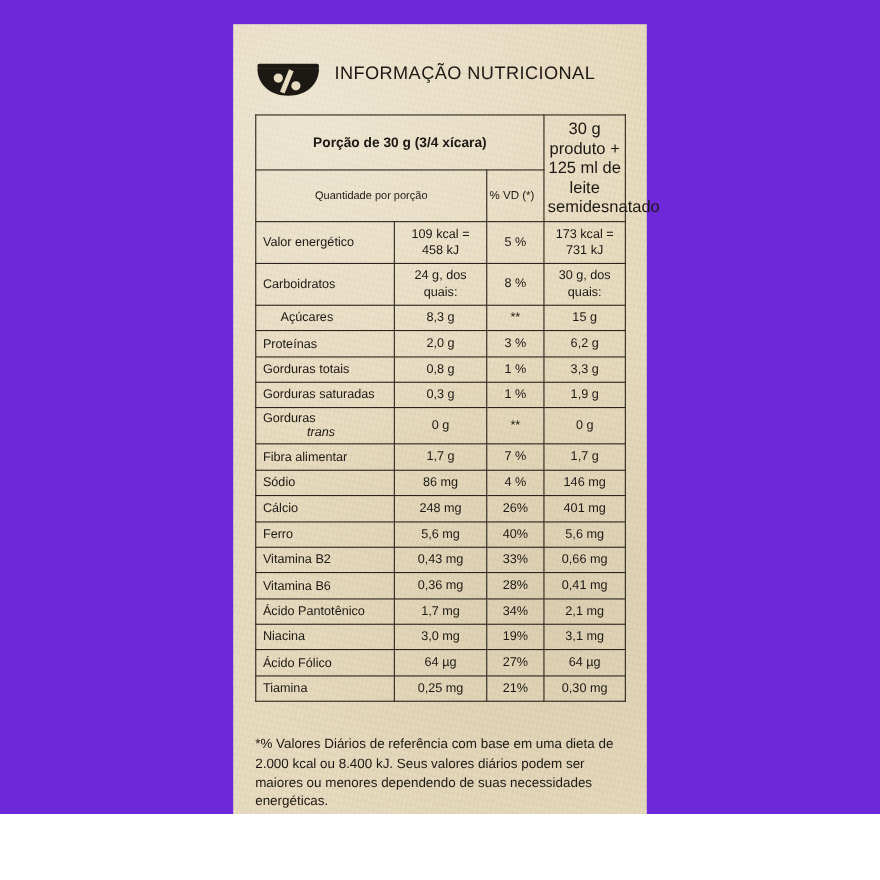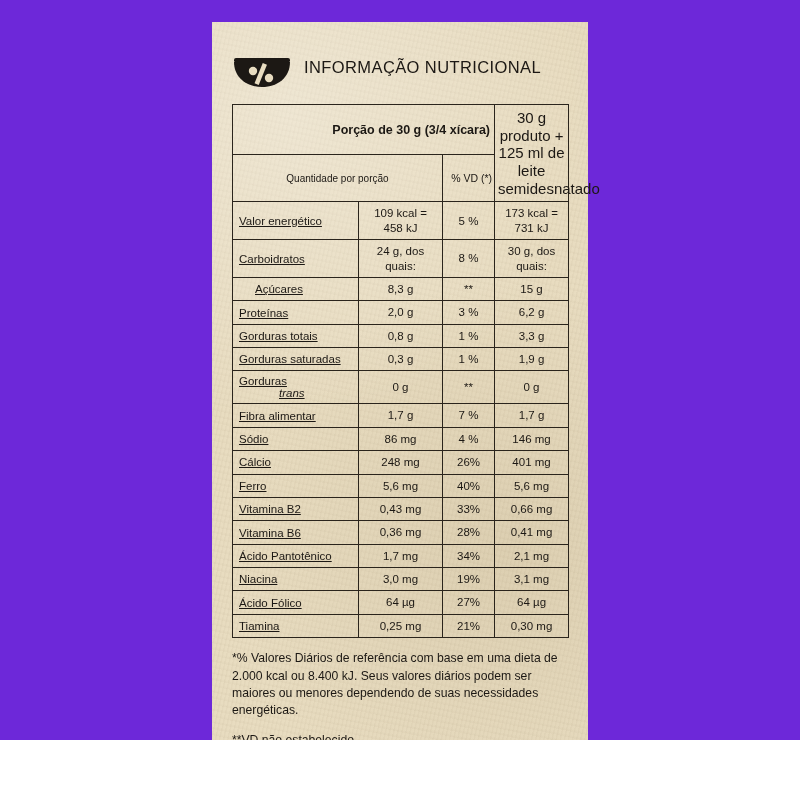--- a/index.html
+++ b/index.html
@@ -85,53 +85,52 @@
   .c-milk   { width: 74px; }
 
   .cell {
     padding: 4px 6px;
     font-size: 11.5px;
     line-height: 1.25;
   }
   .cell.center { text-align: center; }
 
   .portion {
-    text-align: right;
+    text-align: center;
     font-size: 12.5px;
     font-weight: bold;
     padding: 7px 4px;
   }
   .milkhead {
     text-align: center;
     font-size: 15px;
     line-height: 1.18;
     padding: 4px 3px;
   }
   .qty-head {
     text-align: center;
     font-size: 10px;
     padding: 7px 4px;
   }
   .vd-head {
-    text-align: right;
+    text-align: left;
     font-size: 10.5px;
     padding: 7px 2px;
   }
   .row-name {
     font-size: 11.5px;
     padding: 4px 6px;
     text-align: left;
-    text-decoration: underline;
   }
   .indent { padding-left: 22px; }
   .ital { font-style: italic; margin-left: 40px; }
 
   
   .notes {
-    margin-top: 12px;
+    margin-top: 30px;
     font-size: 12.2px;
     line-height: 1.42;
     color: #1c1814;
   }
   .notes p { margin: 0 0 12px 0; }
   .notes p:last-child { margin-bottom: 0; }
 </style>
 </head>
 <body>
 

